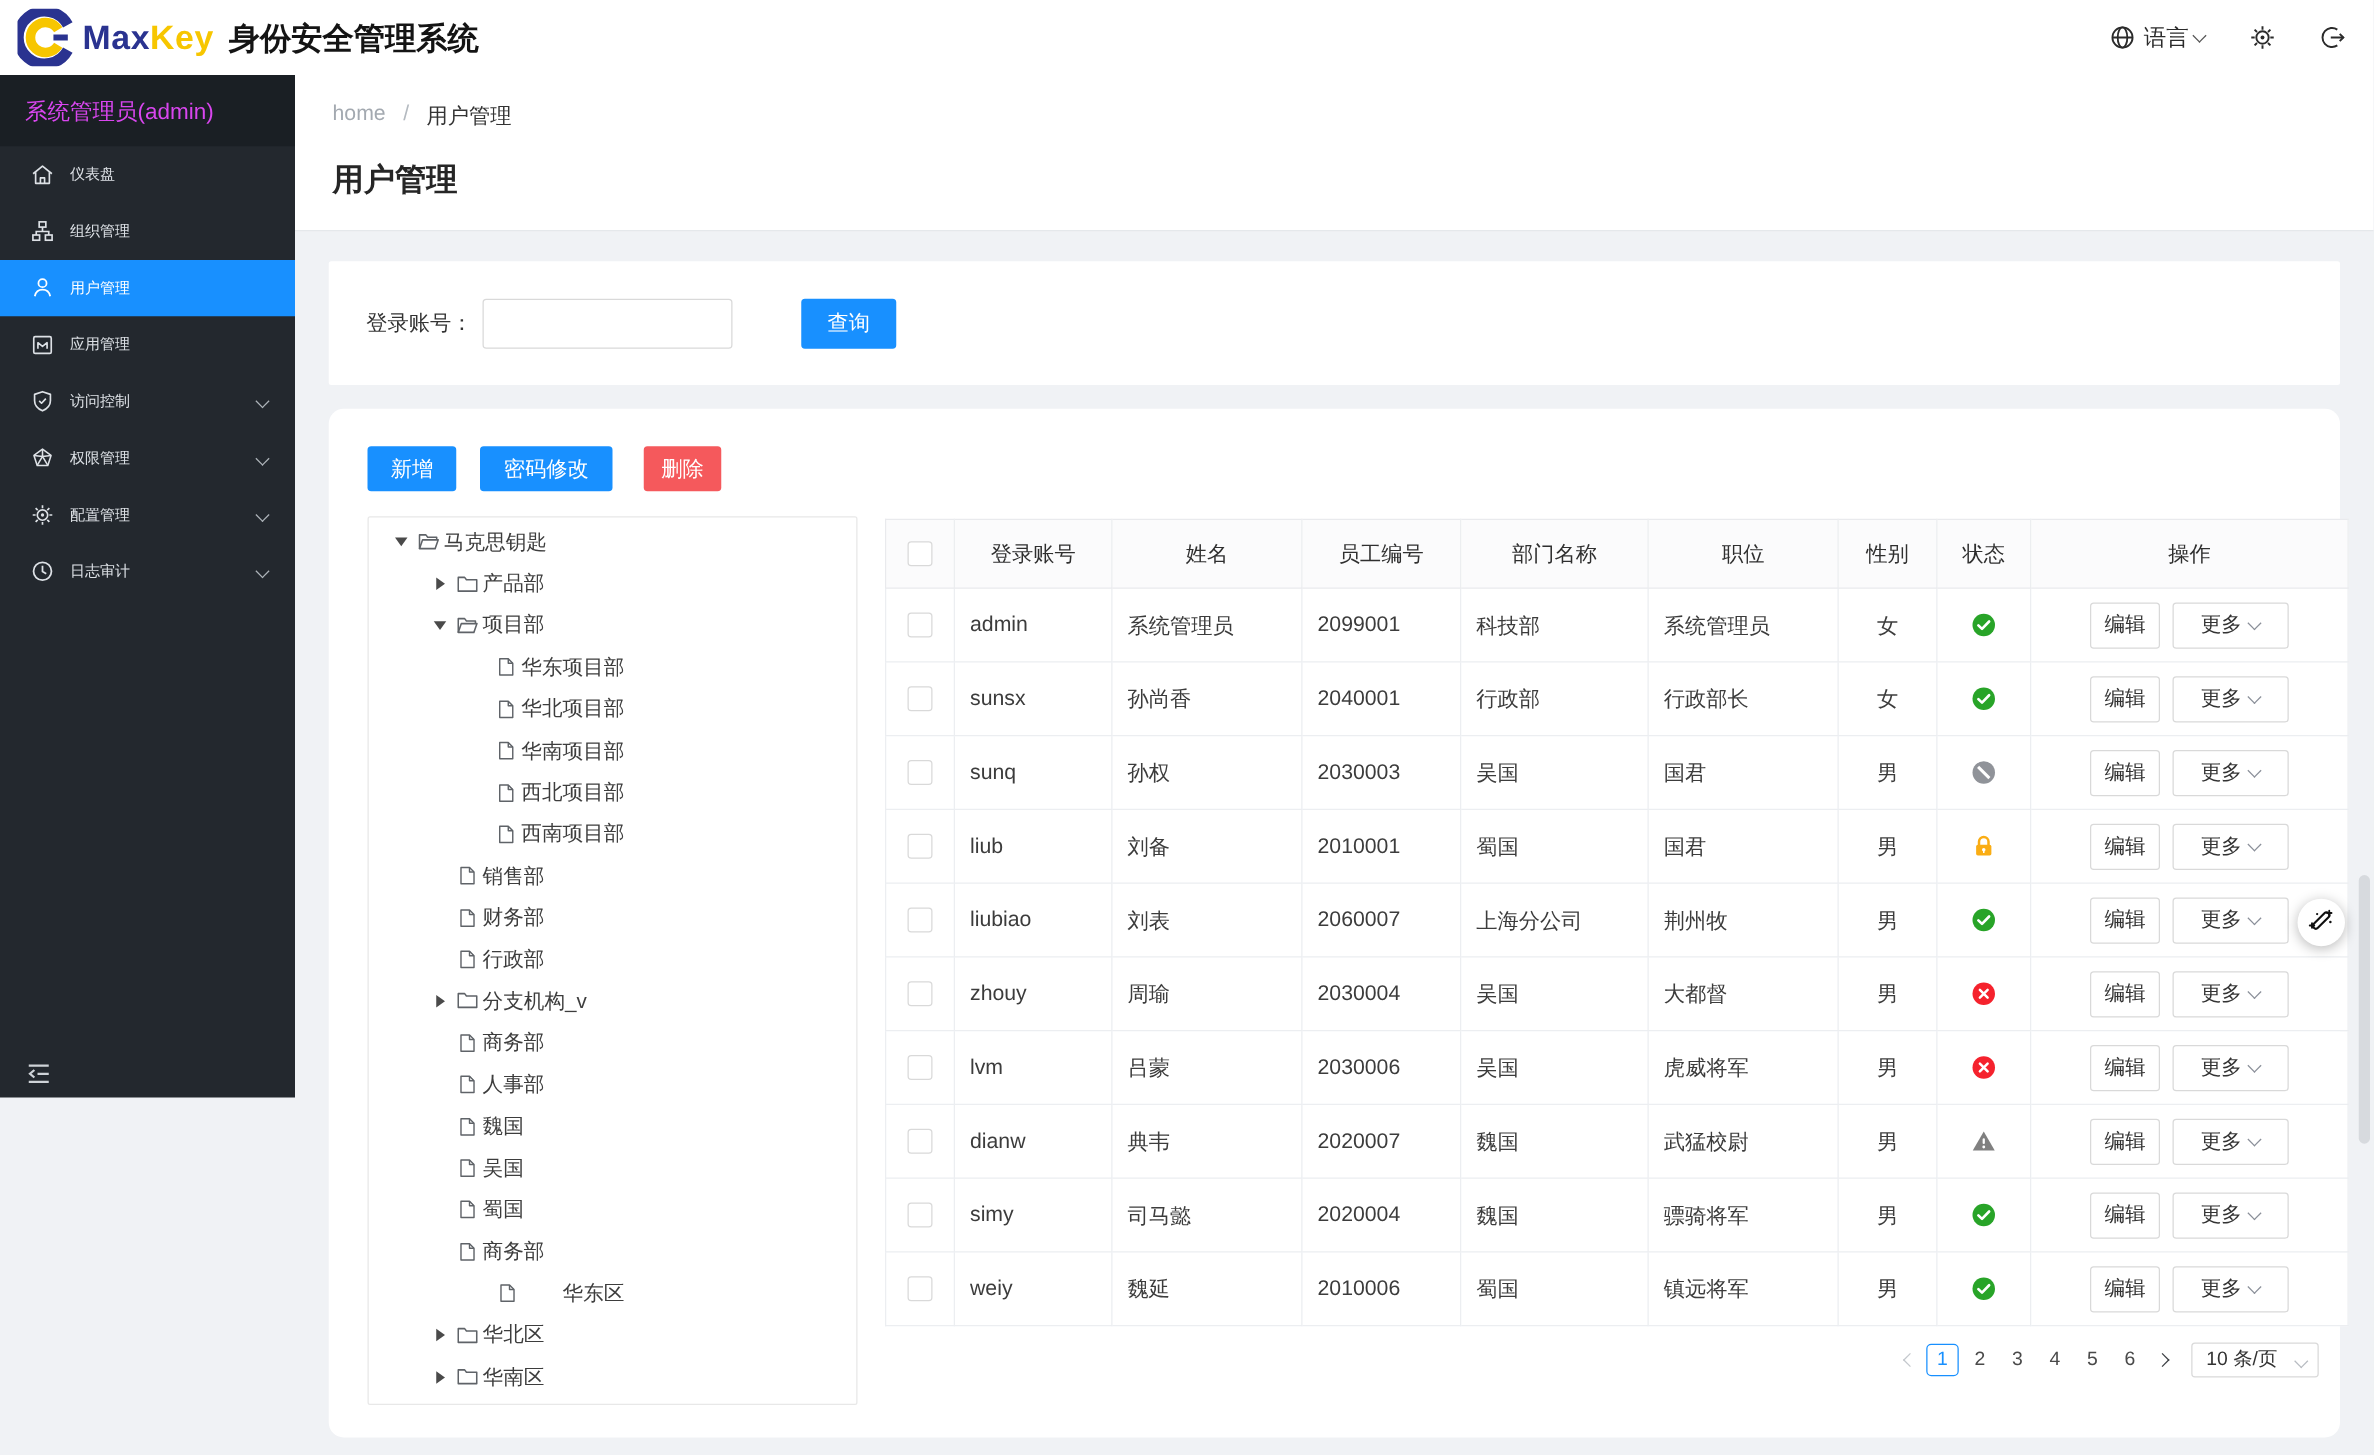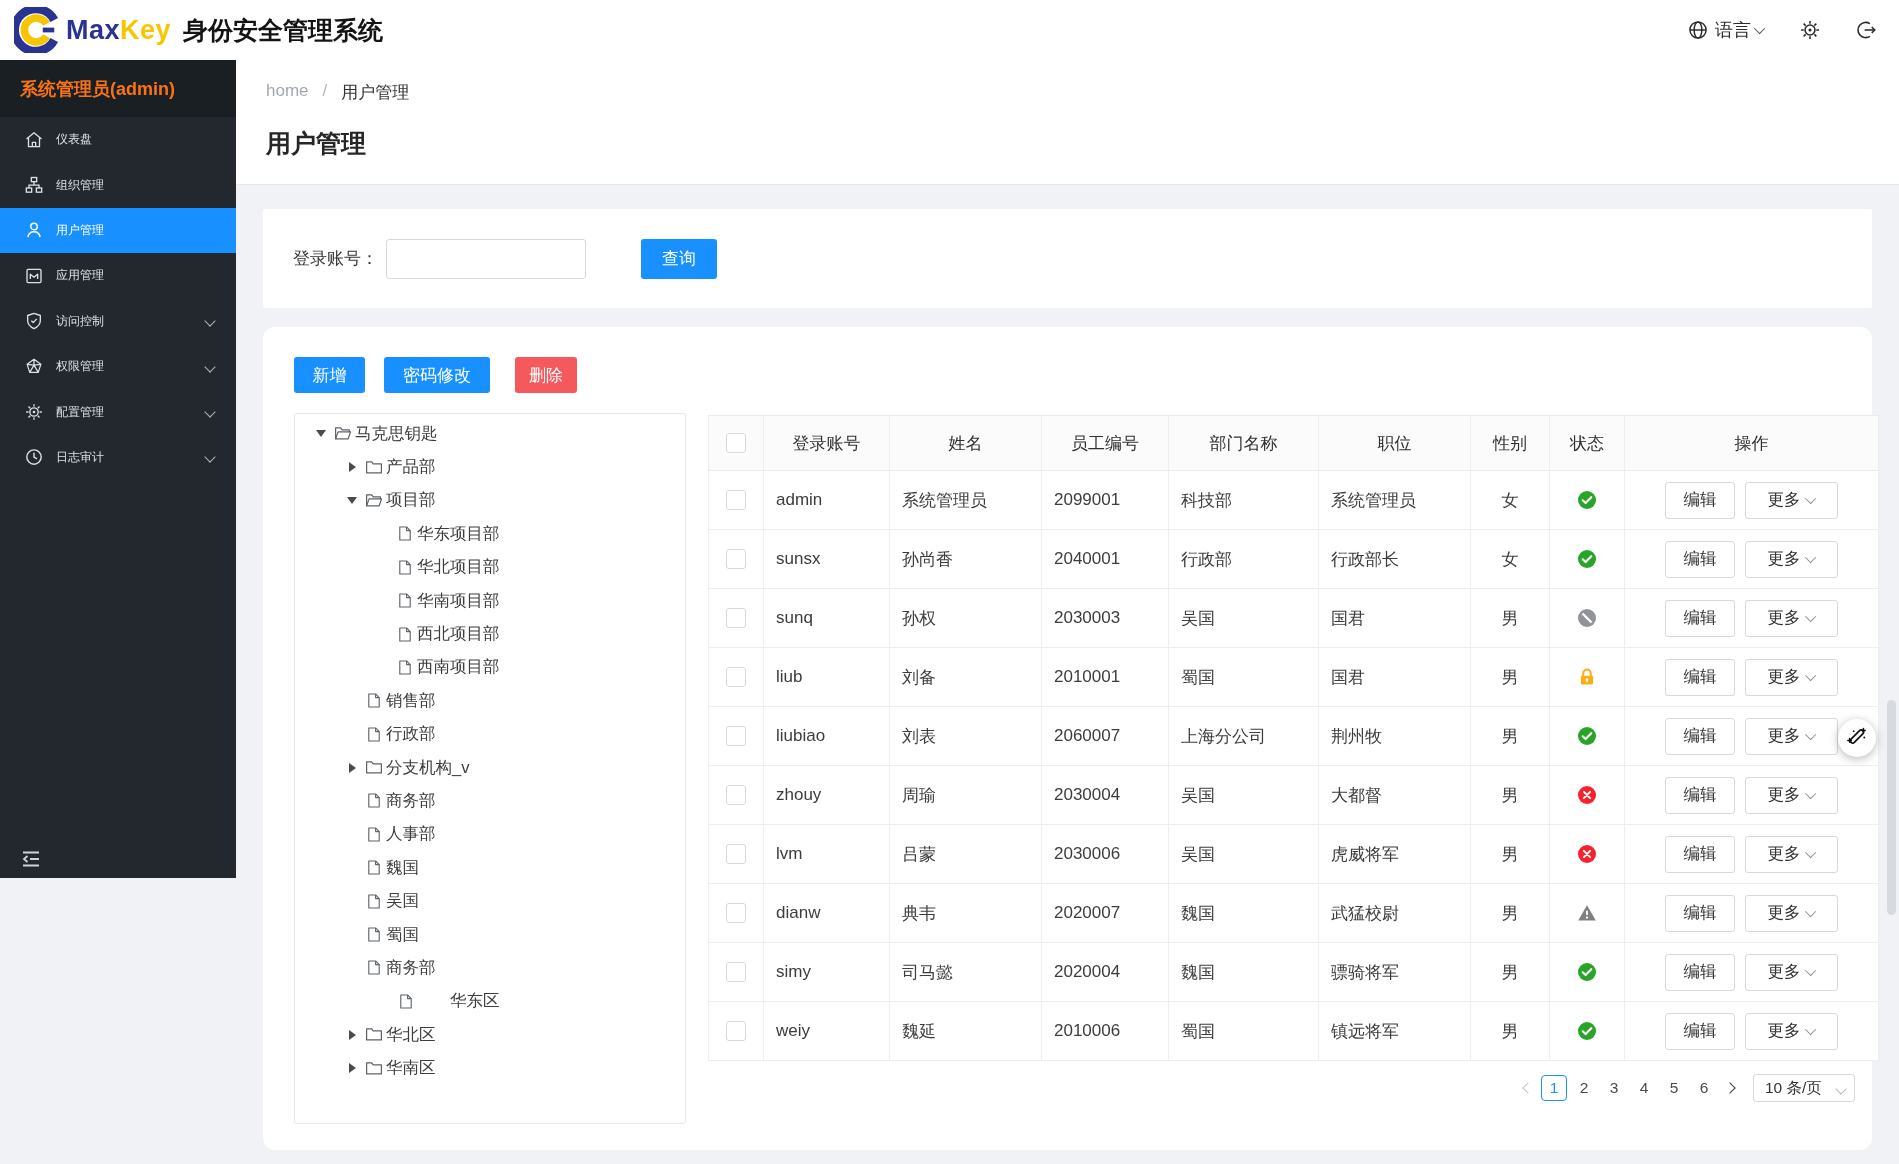--- a/index.html
+++ b/index.html
@@ -15,21 +15,21 @@
   .brand .bmax { color:#2a3390; } .brand .bkey { color:#f7c600; }
   .app-title { margin-left:12px; font-size:25px; font-weight:bold; color:#141414; }
   .hdr-right { position:absolute; right:22px; top:0; height:60px; display:flex; align-items:center; gap:34px; }
   .lang-group { display:flex; align-items:center; gap:6px; cursor:pointer; font-size:18px; color:#2b2b2b; }
   .hicon { width:22px; height:22px; display:inline-flex; }
   .chev { display:inline-block; width:8px; height:8px; border-left:1.6px solid #555; border-bottom:1.6px solid #555; }
   .chev.down { transform:rotate(-45deg) translateY(-2px); }
 
   
   .sidebar { position:absolute; left:0; top:60px; width:236px; height:818px; background:#23282e; z-index:20; }
-  .side-user { height:57px; background:#1a1f24; color:#f97316; font-size:18px; font-weight:bold;
+  .side-user { height:57px; background:#1a1f24; color:#d946ef; font-size:18px; font-weight:normal;
                display:flex; align-items:center; padding-left:20px; }
   .side-item { position:relative; height:45.4px; display:flex; align-items:center; padding-left:24px;
                color:#dde1e6; font-size:12px; cursor:pointer; }
   .side-item.active { background:#1890ff; color:#fff; }
   .side-icon { width:20px; height:20px; margin-right:12px; display:inline-flex; }
   .side-icon svg { width:20px; height:20px; }
   .side-chev { position:absolute; right:22px; width:8px; height:8px;
                border-left:1.5px solid #aeb4ba; border-bottom:1.5px solid #aeb4ba;
                transform:rotate(-45deg); }
   .collapse-btn { position:absolute; left:20px; bottom:8px; width:22px; height:22px; cursor:pointer; }
@@ -78,21 +78,21 @@
   .utable th { height:55px; background:#fbfbfc; font-weight:500; font-size:17px; color:#2f2f2f;
                border:1px solid #e9eaed; border-right:1px solid #eceef0; text-align:center; }
   .utable td { height:59px; font-size:17px; color:#3c3c3c; border-bottom:1px solid #eceef1;
                border-left:1px solid #eceef1; border-right:1px solid #eceef1; background:#fff;
                padding-left:12px; }
   .utable td.center { text-align:center; padding-left:0; }
   .ucheck { display:inline-block; width:20px; height:20px; border:1px solid #d9d9d9; border-radius:3px;
             background:#fff; vertical-align:middle; cursor:pointer; }
   .status-icon svg { width:20px; height:20px; vertical-align:middle; }
   .ops { display:flex; justify-content:center; align-items:center; gap:10px; }
-  .op-btn { width:70px; height:37px; background:#fff; border:1px solid #d9d9d9; border-radius:3px;
+  .op-btn { width:56px; height:37px; background:#fff; border:1px solid #d9d9d9; border-radius:3px;
             font-size:16.5px; color:#333; cursor:pointer; font-family:inherit; }
   .op-more { width:93px; height:37px; display:inline-flex; align-items:center; justify-content:center; gap:7px;
              background:#fff; border:1px solid #d9d9d9; border-radius:3px; font-size:16.5px; color:#333; cursor:pointer; }
   .mchev { width:8px; height:8px; border-left:1.5px solid #8a8f99; border-bottom:1.5px solid #8a8f99;
            transform:rotate(-45deg) translateY(-2px); }
 
   
   .pager { position:absolute; right:17px; top:747px; height:28px; display:flex; align-items:center; }
   .pg-arrow { width:22px; height:26px; display:flex; align-items:center; justify-content:center; cursor:pointer; }
   .pg-arrow .chv { width:8px; height:8px; border-left:1.7px solid #3c3f44; border-bottom:1.7px solid #3c3f44; }
@@ -363,20 +363,30 @@
           <span>销售部</span>
         </div>
         <div class="tree-item" style="padding-left: 44px;">
           <span class="tcaret"></span>
           <span class="tree-icon">
             <svg viewBox="0 0 19 17" fill="none" stroke="#5f6368" stroke-width="1.2" stroke-linejoin="round">
               <path d="M4 1.6h7.2l3.8 3.8v10H4z"></path>
               <path d="M11.2 1.6v3.8H15"></path>
             </svg>
           </span>
+          <span>财务部</span>
+        </div>
+        <div class="tree-item" style="padding-left: 44px;">
+          <span class="tcaret"></span>
+          <span class="tree-icon">
+            <svg viewBox="0 0 19 17" fill="none" stroke="#5f6368" stroke-width="1.2" stroke-linejoin="round">
+              <path d="M4 1.6h7.2l3.8 3.8v10H4z"></path>
+              <path d="M11.2 1.6v3.8H15"></path>
+            </svg>
+          </span>
           <span>行政部</span>
         </div>
         <div class="tree-item" style="padding-left: 44px;">
           <span class="tcaret">
             <span class="tri-right"></span>
           </span>
           <span class="tree-icon">
             <svg viewBox="0 0 19 17" fill="none" stroke="#5f6368" stroke-width="1.3" stroke-linejoin="round">
               <path d="M1.7 14.2V2.6h5.4l1.5 2h8.7v9.6z"></path>
             </svg>

